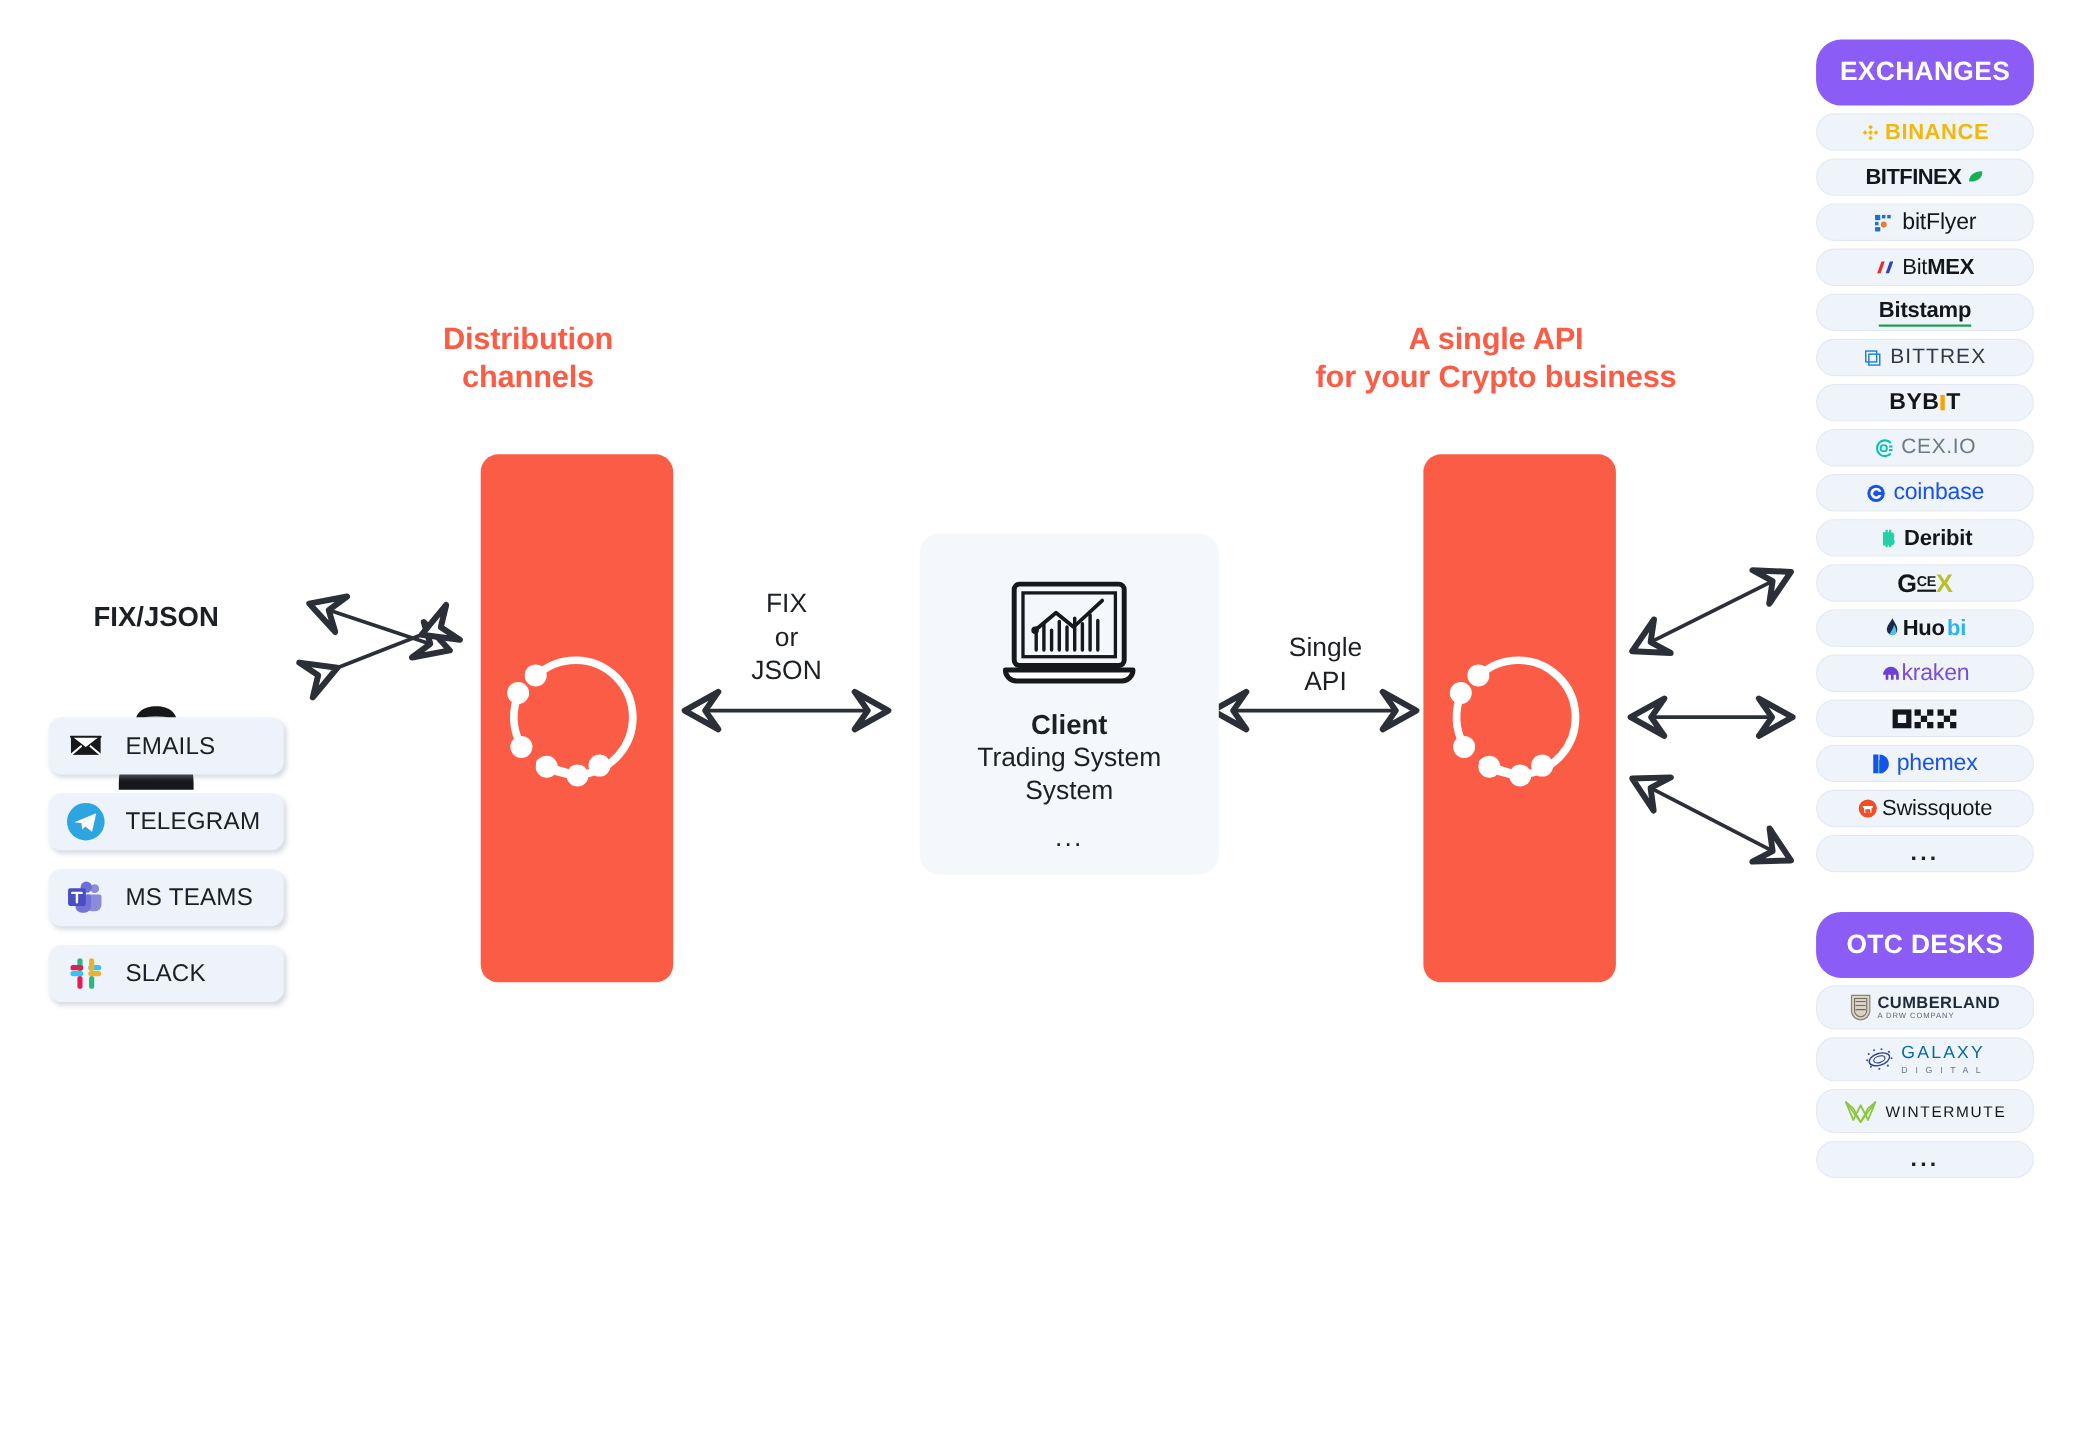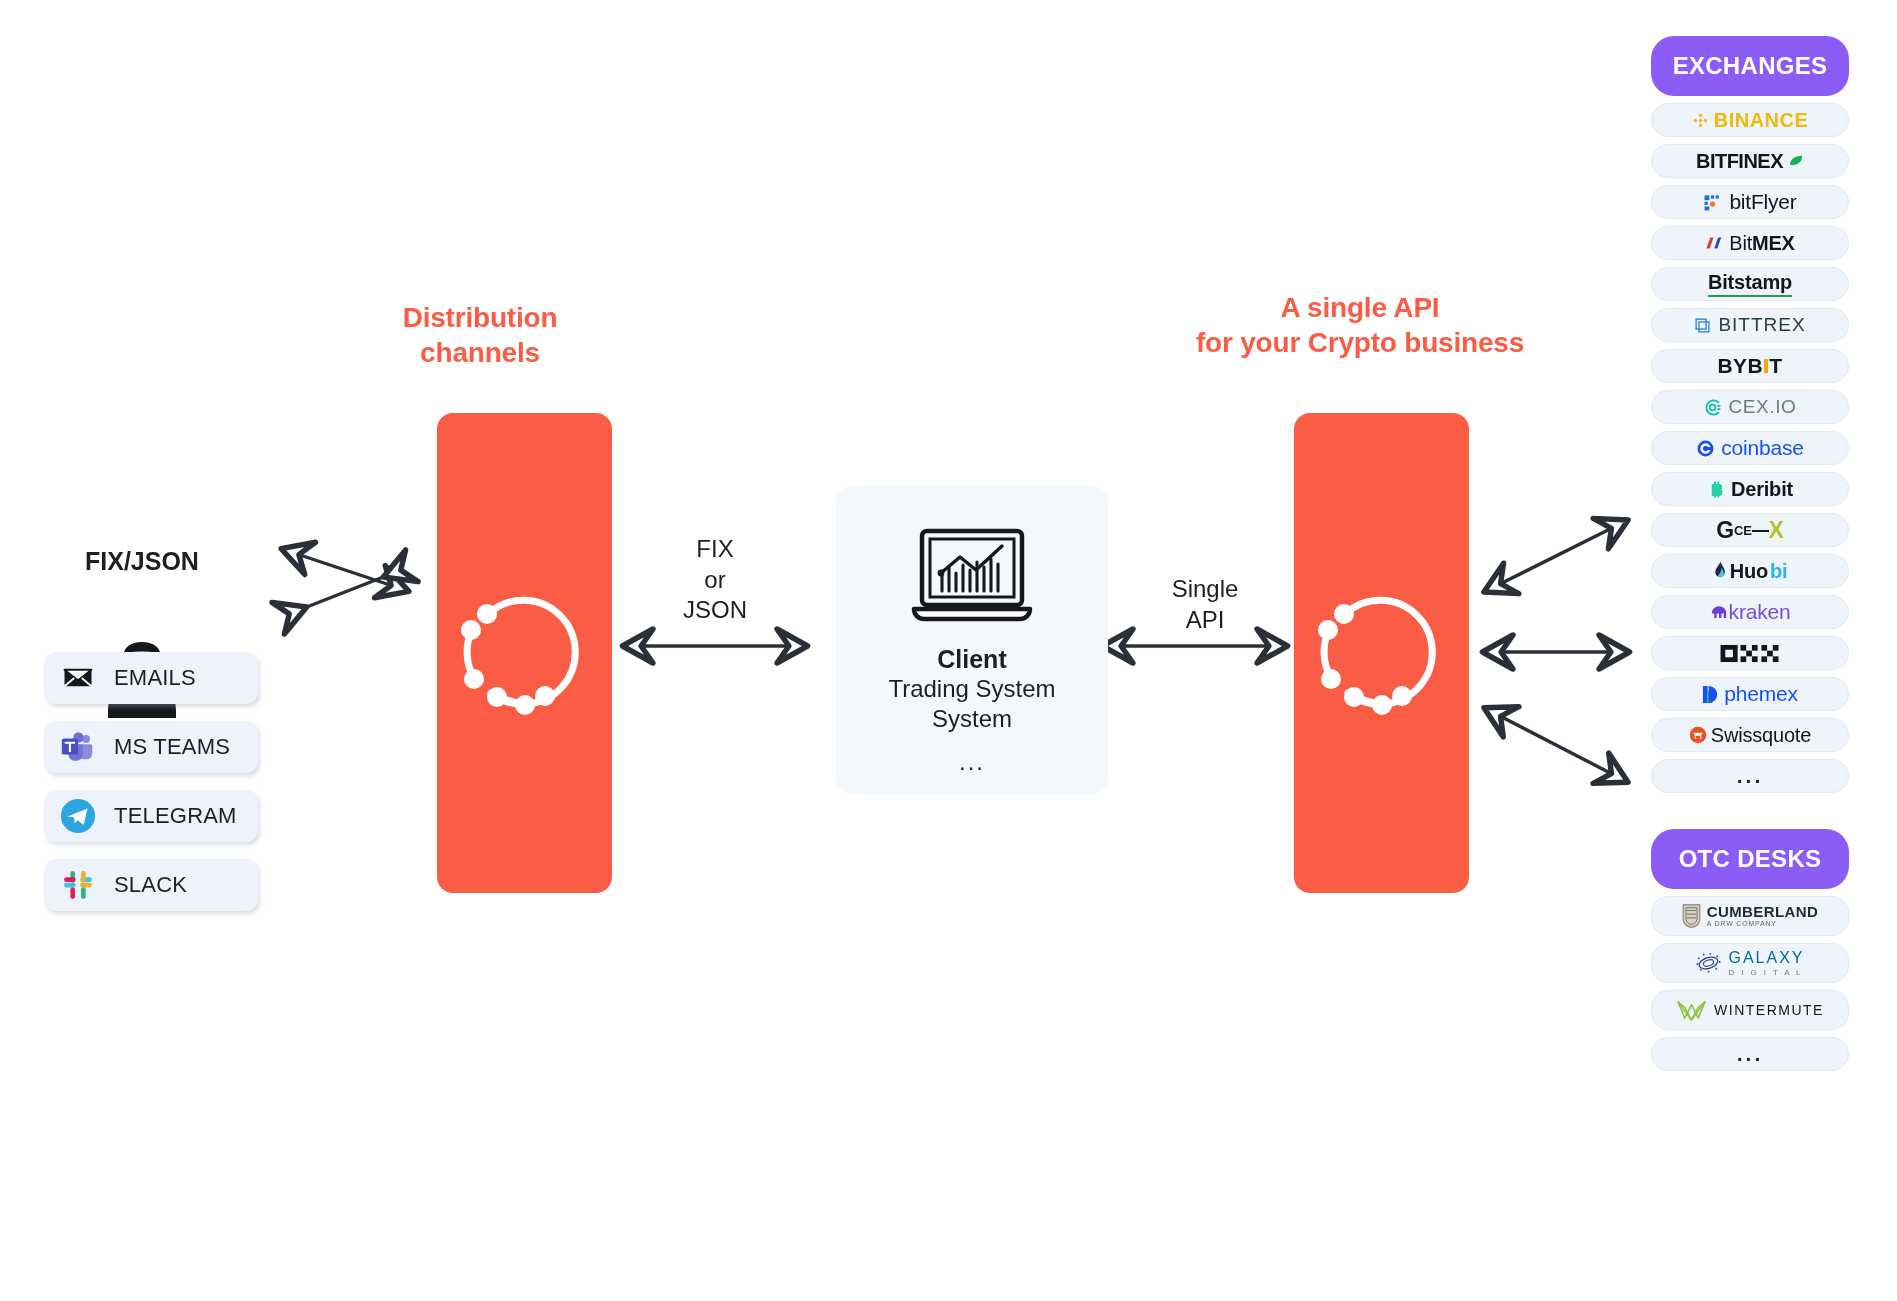--- a/index.html
+++ b/index.html
@@ -4,21 +4,21 @@
 <style>
   html,body{margin:0;padding:0;background:#ffffff;}
   body{width:1897px;height:1301px;position:relative;overflow:hidden;
        font-family:"Liberation Sans",sans-serif;color:#1c2024;}
 
   .stage{position:absolute;left:0;top:0;width:1897px;height:1301px;}
 
   
   .redhead{position:absolute;color:#fb5c45;font-weight:bold;text-align:center;
            line-height:1.25;letter-spacing:-0.2px;}
-  #head-distribution{left:330px;top:290px;width:300px;font-size:28px;margin-top:10px;}
+  #head-distribution{left:330px;top:290px;width:300px;font-size:28px;}
   #head-api{left:1120px;top:290px;width:480px;font-size:28px;}
 
   
   .redpanel{position:absolute;background:#fb5c45;border-radius:16px;}
   #panel-left{left:437px;top:413px;width:175px;height:480px;}
   #panel-right{left:1294px;top:413px;width:175px;height:480px;}
 
   
   .ringlogo{position:absolute;width:148px;height:148px;}
   #ring-left{left:450px;top:580px;}
@@ -187,42 +187,42 @@
           </svg>
         </span>
         <span class="chan-txt">EMAILS</span>
       </div>
     </div>
 
     <div class="chan">
       <div class="chan-inner">
         <span class="chan-ico">
           <svg viewBox="0 0 40 40" width="38" height="38">
+            <circle cx="20" cy="20" r="18" fill="#2ca5e0"></circle>
+            <path d="M9 20.5 L30 12 L26 29.5 L19.5 24.5 L16.5 27.5 L16 21.5 Z" fill="#ffffff"></path>
+            <path d="M16.5 27.5 L16.8 22 L27 14 L16 21.5 Z" fill="#cfe7f5"></path>
+          </svg>
+        </span>
+        <span class="chan-txt">TELEGRAM</span>
+      </div>
+    </div>
+
+    <div class="chan">
+      <div class="chan-inner">
+        <span class="chan-ico">
+          <svg viewBox="0 0 40 40" width="38" height="38">
             <circle cx="28.5" cy="11.5" r="4.2" fill="#8b8cd9"></circle>
             <circle cx="20.5" cy="10" r="5.4" fill="#6d6fd4"></circle>
             <path d="M22 17 h11 a2 2 0 0 1 2 2 v8 a6 6 0 0 1 -6 6 h-3 a6 6 0 0 1 -6 -6 v-8 a2 2 0 0 1 2 -2 Z" fill="#8b8cd9"></path>
             <path d="M12 17 h11 a2 2 0 0 1 2 2 v9 a6.5 6.5 0 0 1 -6.5 6.5 h-2 A6.5 6.5 0 0 1 10 28 v-9 a2 2 0 0 1 2 -2 Z" fill="#7173d6"></path>
             <rect x="3" y="11" width="17" height="17" rx="2" fill="#4a4ec4"></rect>
             <path d="M7 15.5 h9 M11.5 15.5 v9" stroke="#ffffff" stroke-width="2.3" stroke-linecap="round"></path>
           </svg>
         </span>
         <span class="chan-txt">MS TEAMS</span>
-      </div>
-    </div>
-
-    <div class="chan">
-      <div class="chan-inner">
-        <span class="chan-ico">
-          <svg viewBox="0 0 40 40" width="38" height="38">
-            <circle cx="20" cy="20" r="18" fill="#2ca5e0"></circle>
-            <path d="M9 20.5 L30 12 L26 29.5 L19.5 24.5 L16.5 27.5 L16 21.5 Z" fill="#ffffff"></path>
-            <path d="M16.5 27.5 L16.8 22 L27 14 L16 21.5 Z" fill="#cfe7f5"></path>
-          </svg>
-        </span>
-        <span class="chan-txt">TELEGRAM</span>
       </div>
     </div>
 
     <div class="chan">
       <div class="chan-inner">
         <span class="chan-ico">
           <svg viewBox="0 0 40 40" width="36" height="36">
             <rect x="4.5" y="17.5" width="13" height="5.2" rx="2.6" fill="#36c5f0"></rect>
             <rect x="11.5" y="4.5" width="5.2" height="13" rx="2.6" fill="#2eb67d"></rect>
             <rect x="22.5" y="17.5" width="13" height="5.2" rx="2.6" fill="#ecb22e"></rect>
@@ -374,21 +374,21 @@
             <path d="M6 11.5 h10 a4.4 4.4 0 0 1 0 8.6 h-10 Z"></path>
           </g>
         </svg>
         <span class="lg-txt" style="font-size:20px;">Deribit</span>
       </span>
     </div>
 
     <div class="logo-pill">
       <span class="wrap" style="gap:0;">
         <span class="lg-txt" style="font-size:23px;">G</span>
-        <span style="display:inline-flex;flex-direction:row;align-items:center;line-height:1;">
+        <span style="display:inline-flex;flex-direction:column;align-items:center;line-height:1;">
           <span class="lg-txt" style="font-size:13px;">CE</span>
           <span style="display:block;width:17px;height:2px;background:#14161a;margin-top:1px;"></span>
         </span>
         <span class="lg-txt" style="font-size:23px;color:#b9c029;">X</span>
       </span>
     </div>
 
     <div class="logo-pill">
       <span class="wrap" style="gap:2px;">
         <svg width="15" height="19" viewBox="0 0 16 22">

